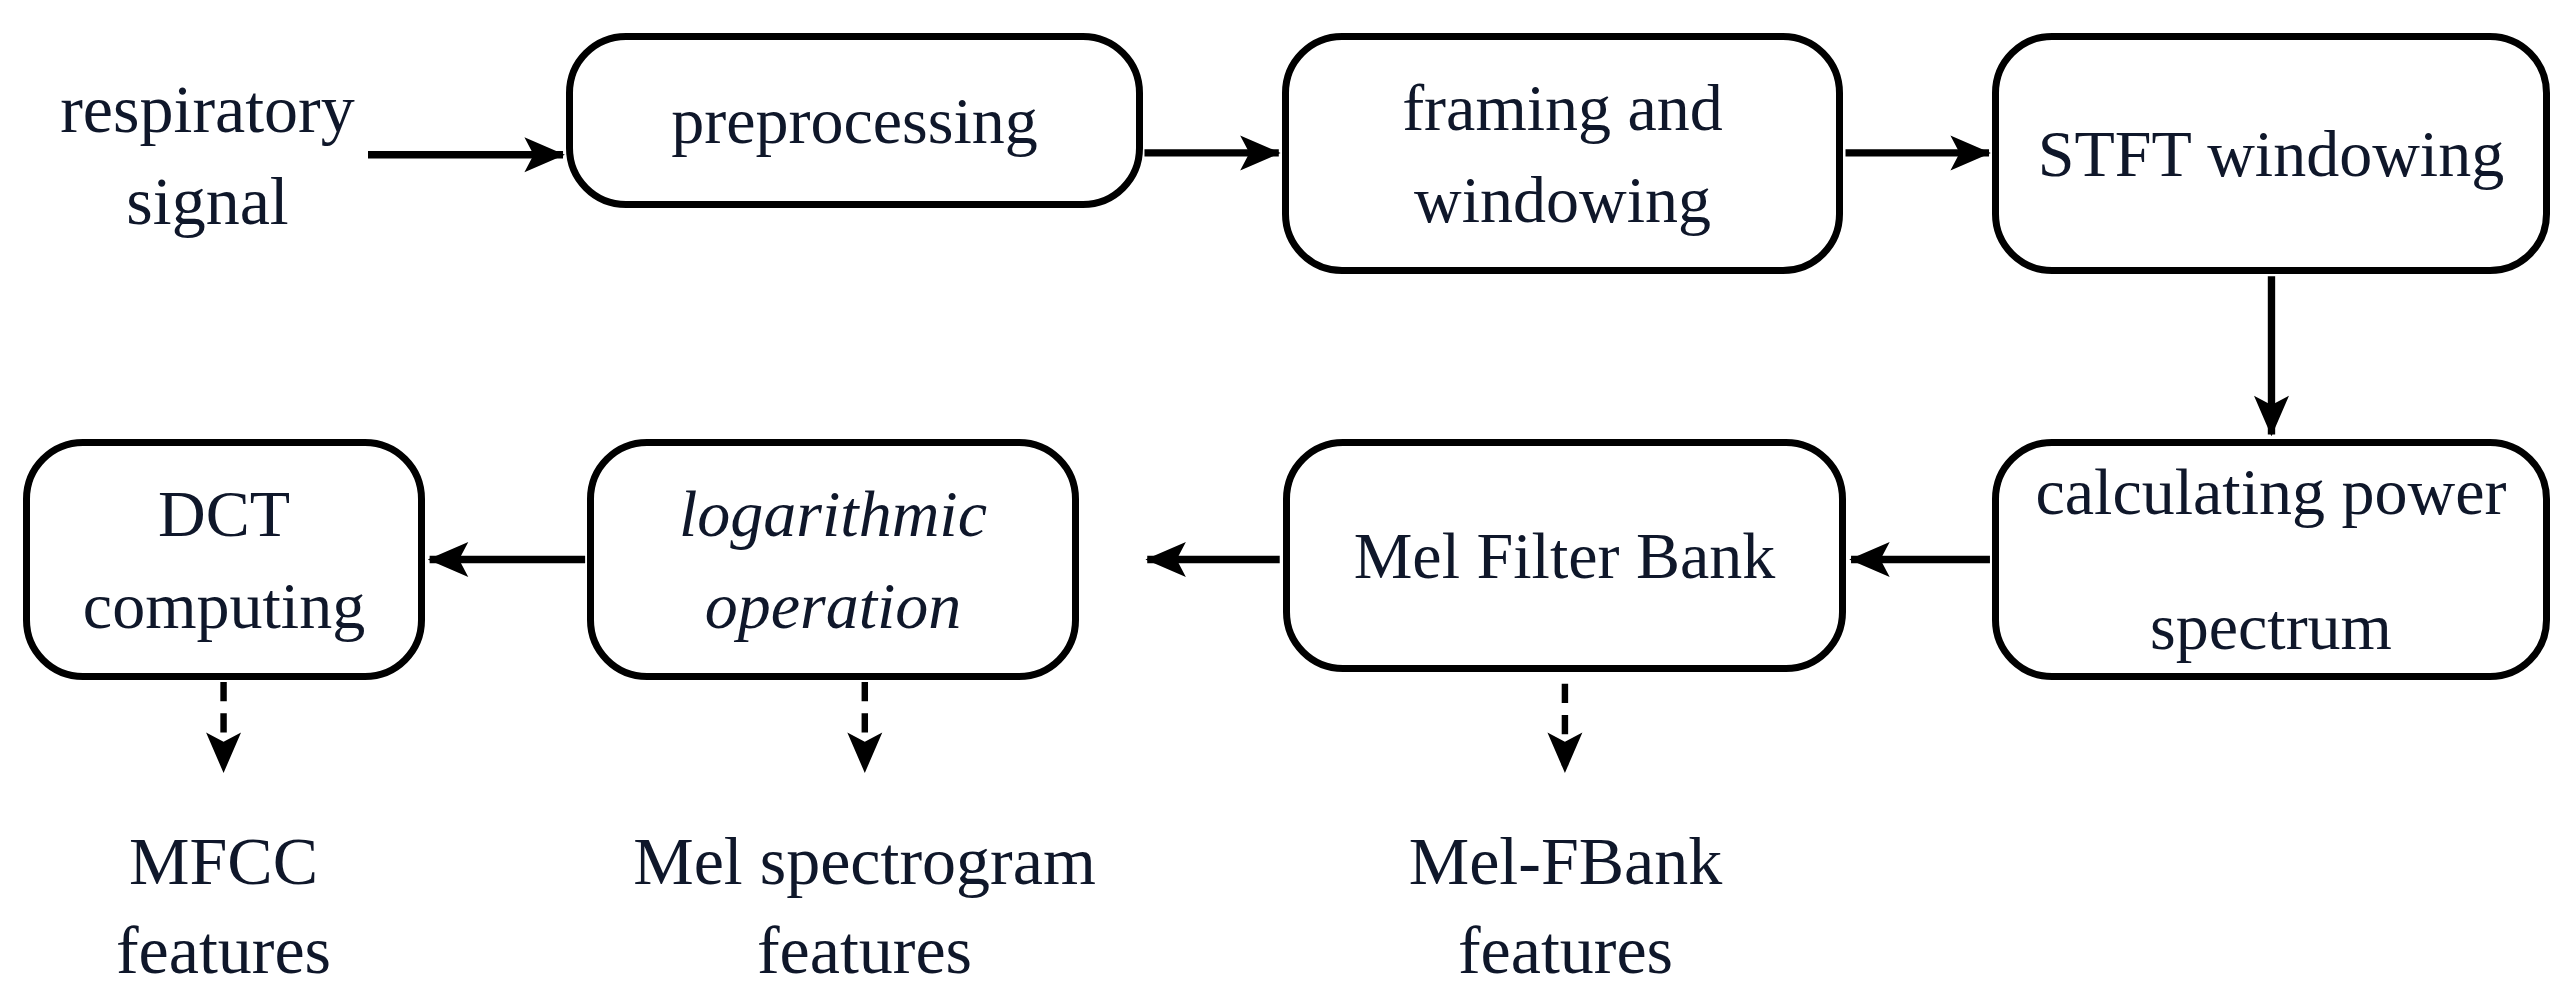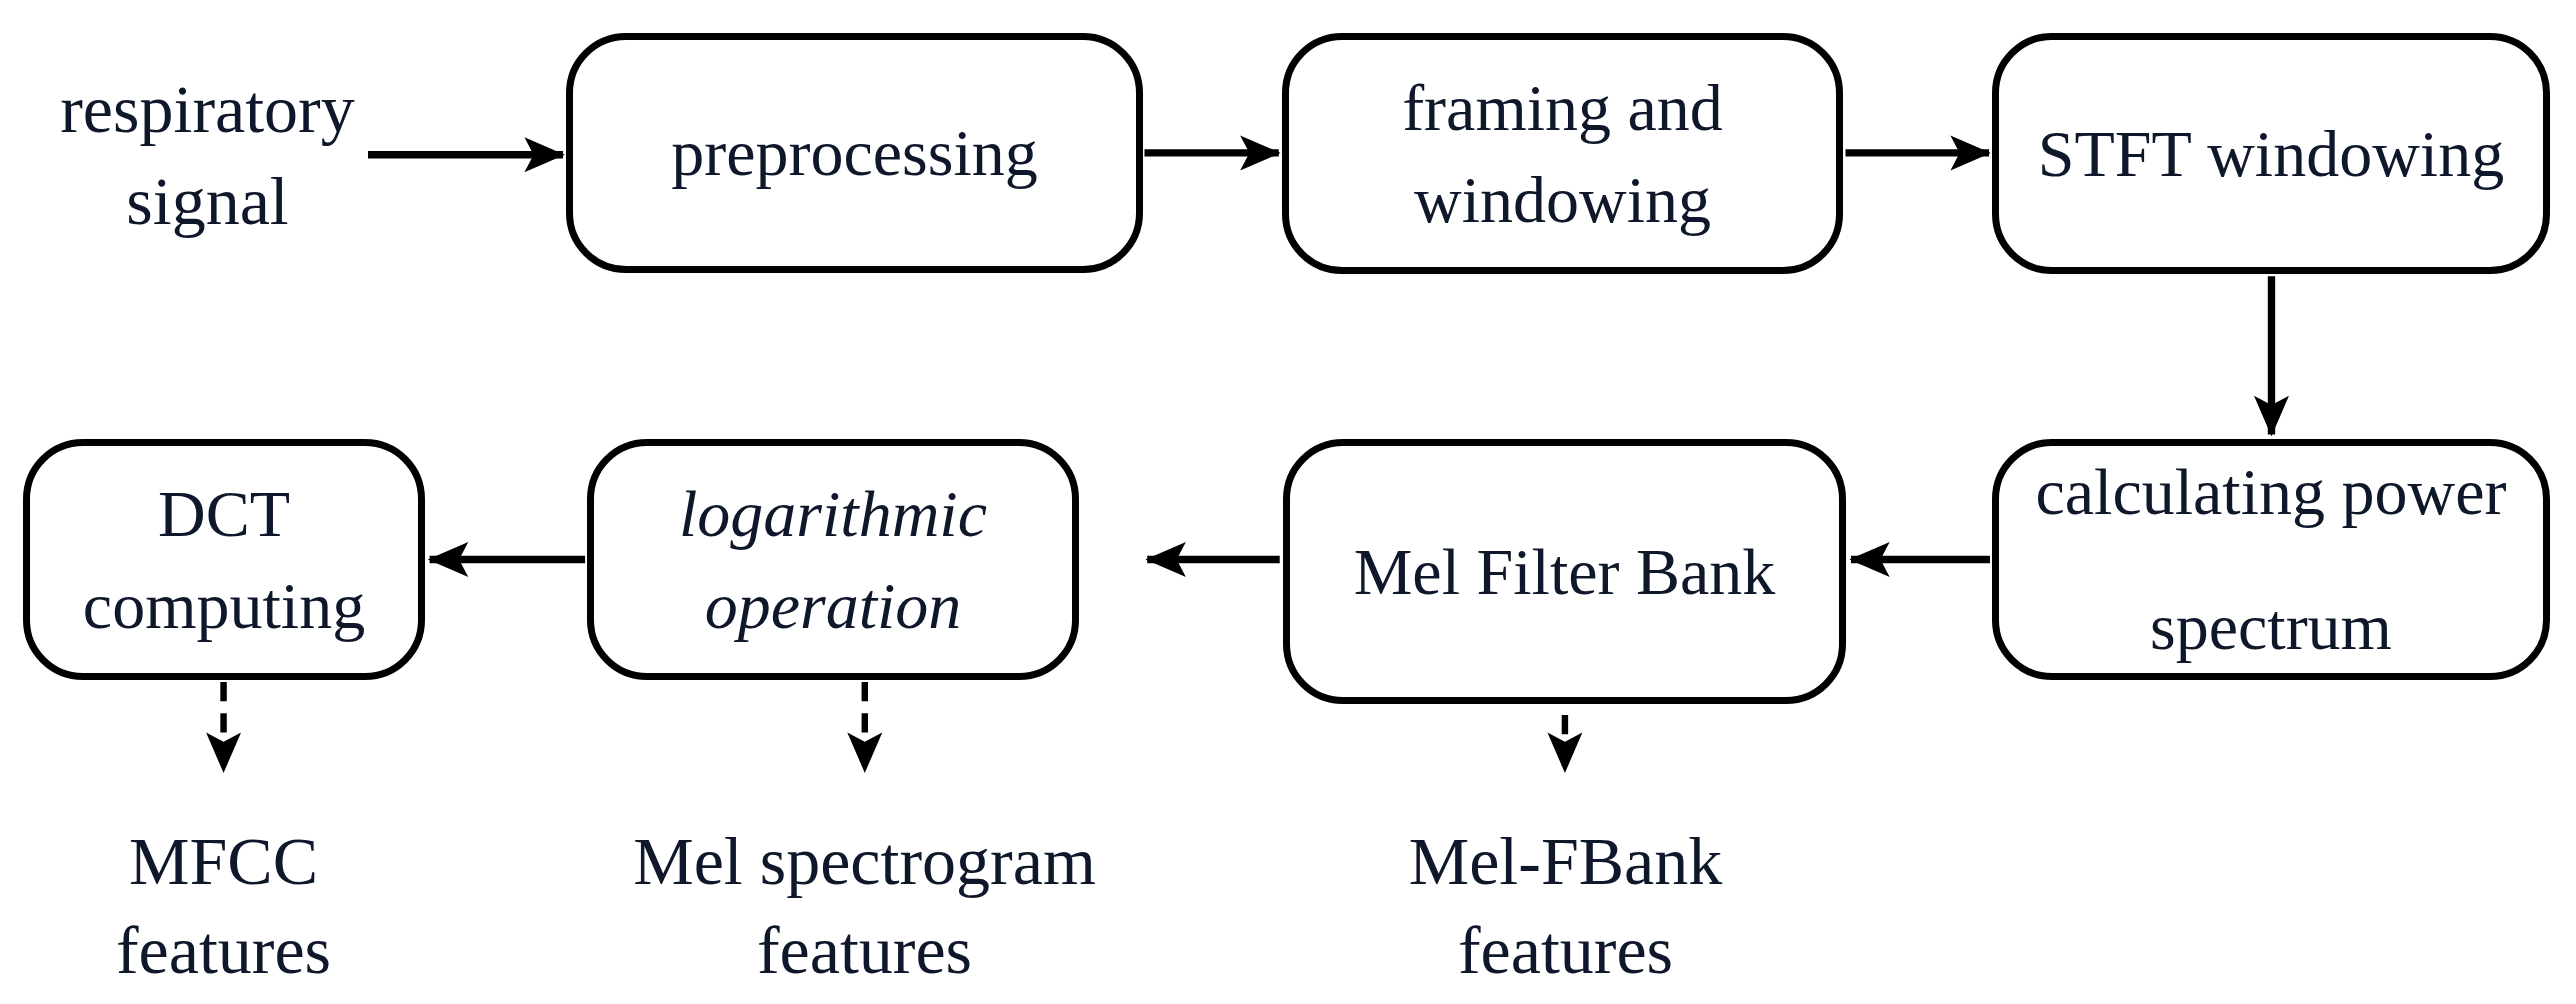--- a/index.html
+++ b/index.html
@@ -76,41 +76,41 @@
     <line x1="243" y1="741" x2="243" y2="838" stroke="#000000" stroke-width="7" stroke-dasharray="21 13" marker-end="url(#head)"></line>
     <line x1="940" y1="741" x2="940" y2="838" stroke="#000000" stroke-width="7" stroke-dasharray="21 13" marker-end="url(#head)"></line>
     <line x1="1701" y1="743" x2="1701" y2="838" stroke="#000000" stroke-width="7" stroke-dasharray="21 13" marker-end="url(#head)"></line>
   </svg>
 
   <div class="free-label" style="left:-87px; top:63px;">
     <span class="nline">respiratory</span>
     <span class="nline">signal</span>
   </div>
 
-  <div class="node" style="left:566px; top:33px; width:577px; height:240px;">
+  <div class="node" style="left:566px; top:33px; width:577px; height:175px;">
     <span class="nline">preprocessing</span>
     <span class="nline"></span>
   </div>
 
   <div class="node" style="left:1282px; top:33px; width:561px; height:241px;text-align:center;">
     <span class="nline">framing and</span>
     <span class="nline">windowing</span>
   </div>
 
   <div class="node" style="left:1992px; top:33px; width:558px; height:241px;">
     <span class="nline">STFT windowing</span>
     <span class="nline"></span>
   </div>
 
   <div class="node" style="left:1992px; top:439px; width:558px; height:241px;justify-content:space-between;">
     <span class="nline">calculating power</span>
     <span class="nline">spectrum</span>
   </div>
 
-  <div class="node" style="left:1283px; top:439px; width:563px; height:265px;">
+  <div class="node" style="left:1283px; top:439px; width:563px; height:233px;">
     <span class="nline">Mel Filter Bank</span>
     <span class="nline"></span>
   </div>
 
   <div class="node" style="left:587px; top:439px; width:492px; height:241px;font-style:italic;">
     <span class="nline">logarithmic</span>
     <span class="nline">operation</span>
   </div>
 
   <div class="node" style="left:23px; top:439px; width:402px; height:241px;justify-content:center;">

